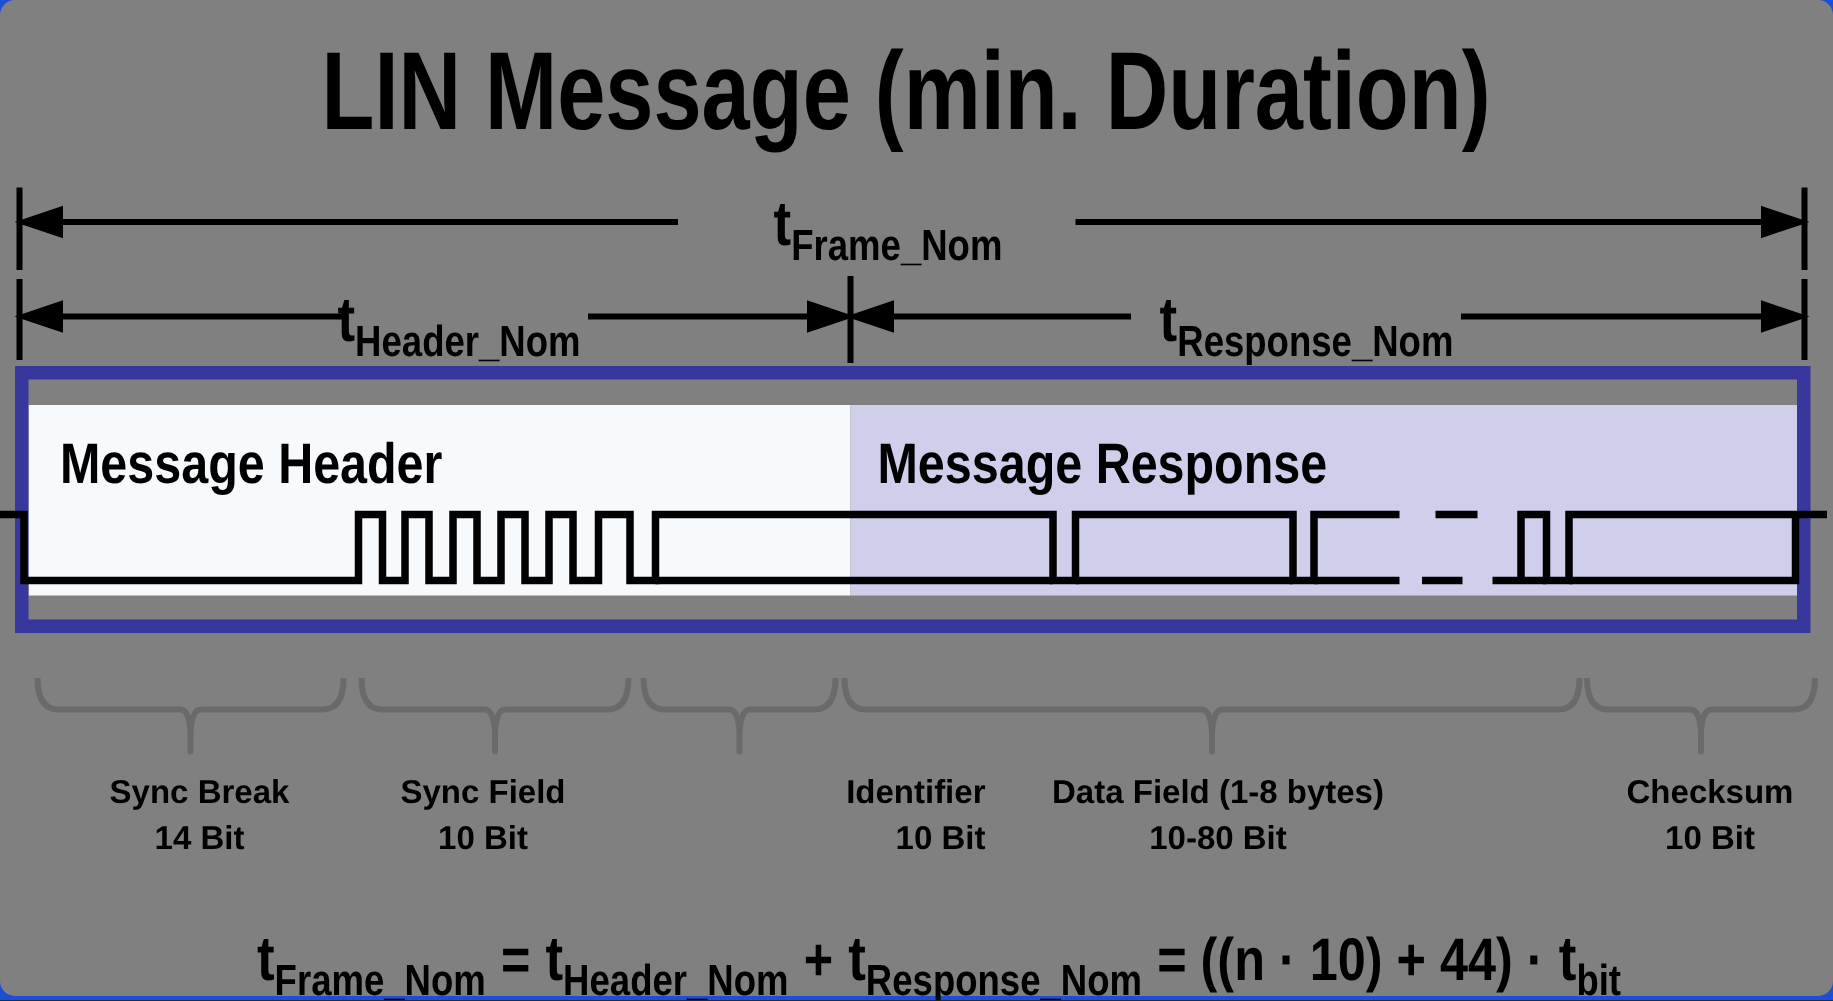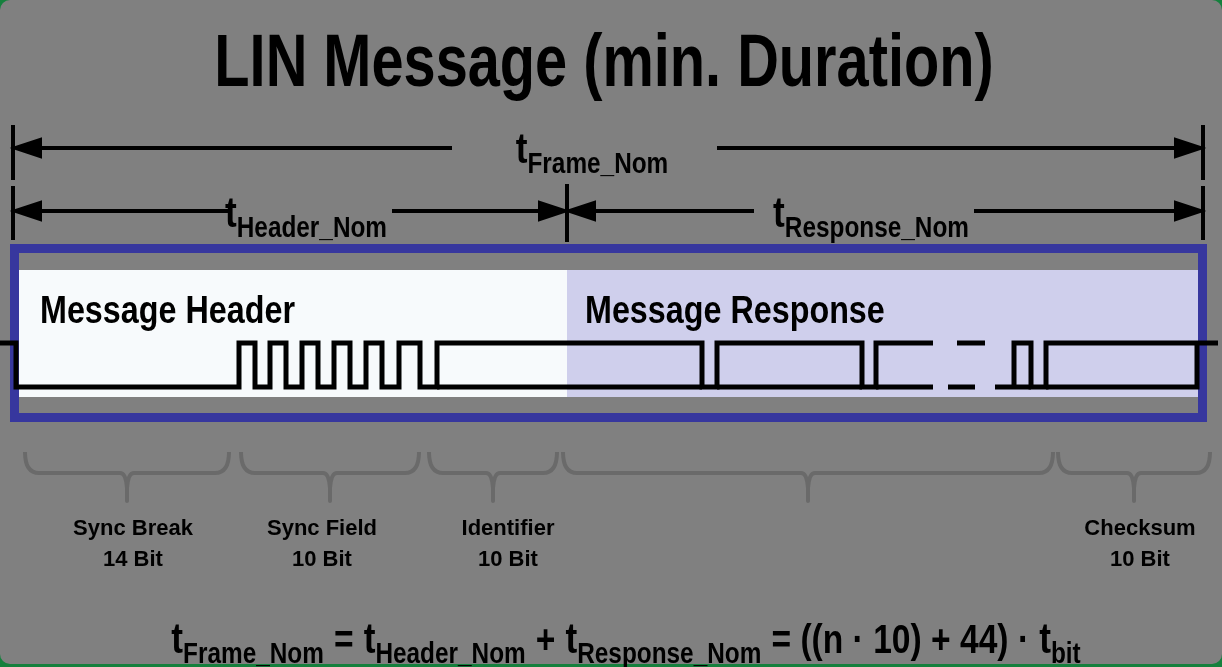--- a/index.html
+++ b/index.html
@@ -1,18 +1,18 @@
 <!DOCTYPE html>
 <html><head>
 <meta charset="utf-8">
 <style>
   html,body { margin:0; padding:0; background:#000; }
   #stage {
     position:relative; width:1222px; height:667px;
-    background:#15803d; overflow:hidden;
+    background:#1d4ed8; overflow:hidden;
     font-family:"Liberation Sans","DejaVu Sans",sans-serif;
     -webkit-font-smoothing:antialiased;
   }
   #canvas {
     position:absolute; left:0; top:0; right:0; bottom:3px;
     background:#808080; border-radius:10px;
   }
   svg.overlay { position:absolute; left:0; top:0; width:1222px; height:667px; }
 
   .txt { position:absolute; color:#000; font-weight:bold; white-space:nowrap; }
@@ -113,23 +113,27 @@
   <div class="txt boxlabel" style="left:585px;">Message Response</div>
 
   <div class="txt fieldlabel" style="left:-37px;">
     <div>Sync Break</div>
     <div>14 Bit</div>
   </div>
   <div class="txt fieldlabel" style="left:152px;">
     <div>Sync Field</div>
     <div>10 Bit</div>
   </div>
-  <div class="txt fieldlabel" style="left:338px;">
+  <div class="txt fieldlabel" style="left:317px;text-align:right;">
     <div>Identifier</div>
     <div>10 Bit</div>
+  </div>
+  <div class="txt fieldlabel" style="left:642px;">
+    <div>Data Field (1-8 bytes)</div>
+    <div>10-80 Bit</div>
   </div>
   <div class="txt fieldlabel" style="left:970px;">
     <div>Checksum</div>
     <div>10 Bit</div>
   </div>
 
   <div class="txt formula">
     <span class="tm">t</span><span class="ts">Frame_Nom</span><span class="op">=</span><span class="tm">t</span><span class="ts">Header_Nom</span><span class="op">+</span><span class="tm">t</span><span class="ts">Response_Nom</span><span class="op">= ((n · 10) + 44) ·</span><span class="tm">t</span><span class="ts">bit</span>
   </div>
 </div>

